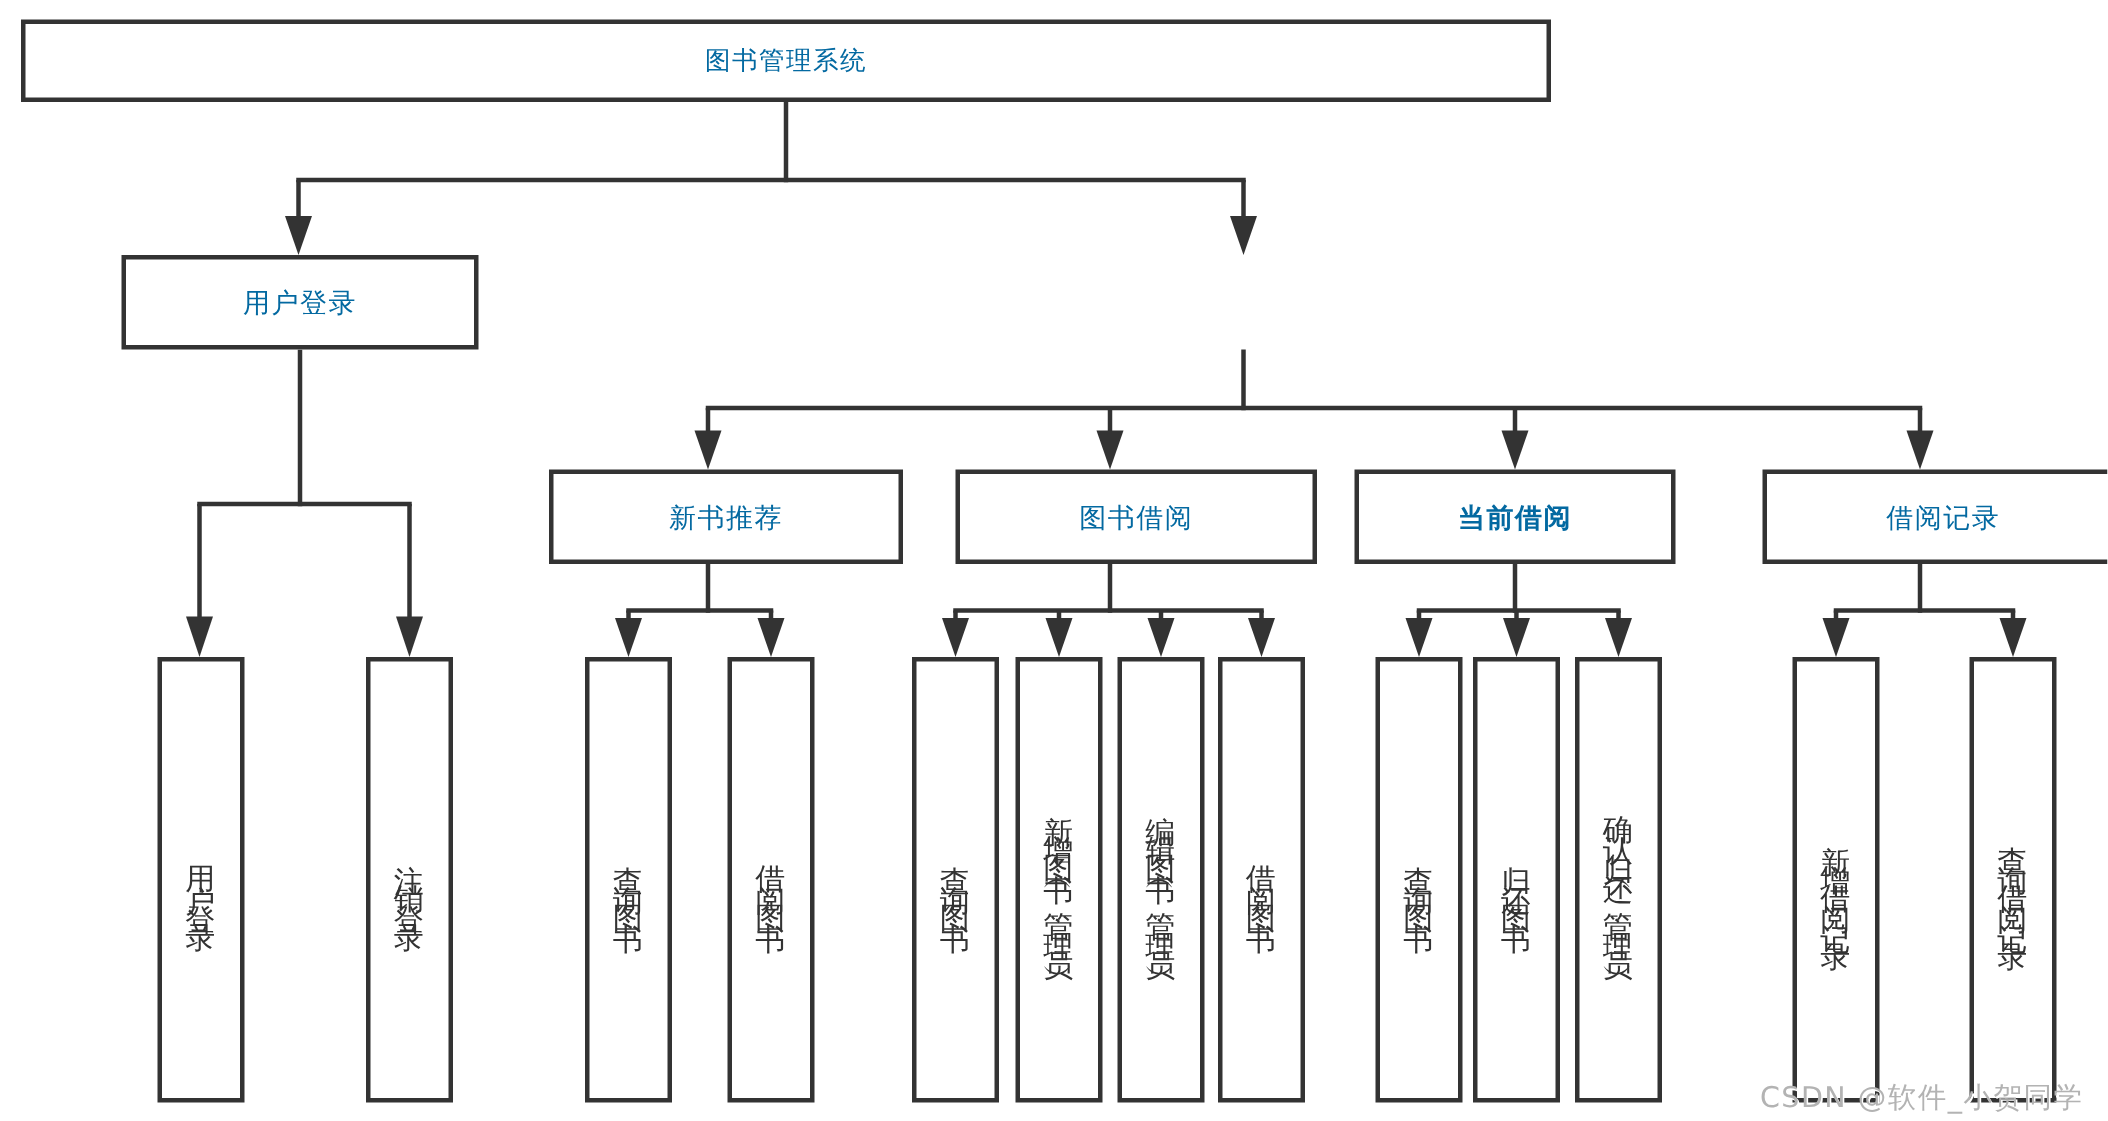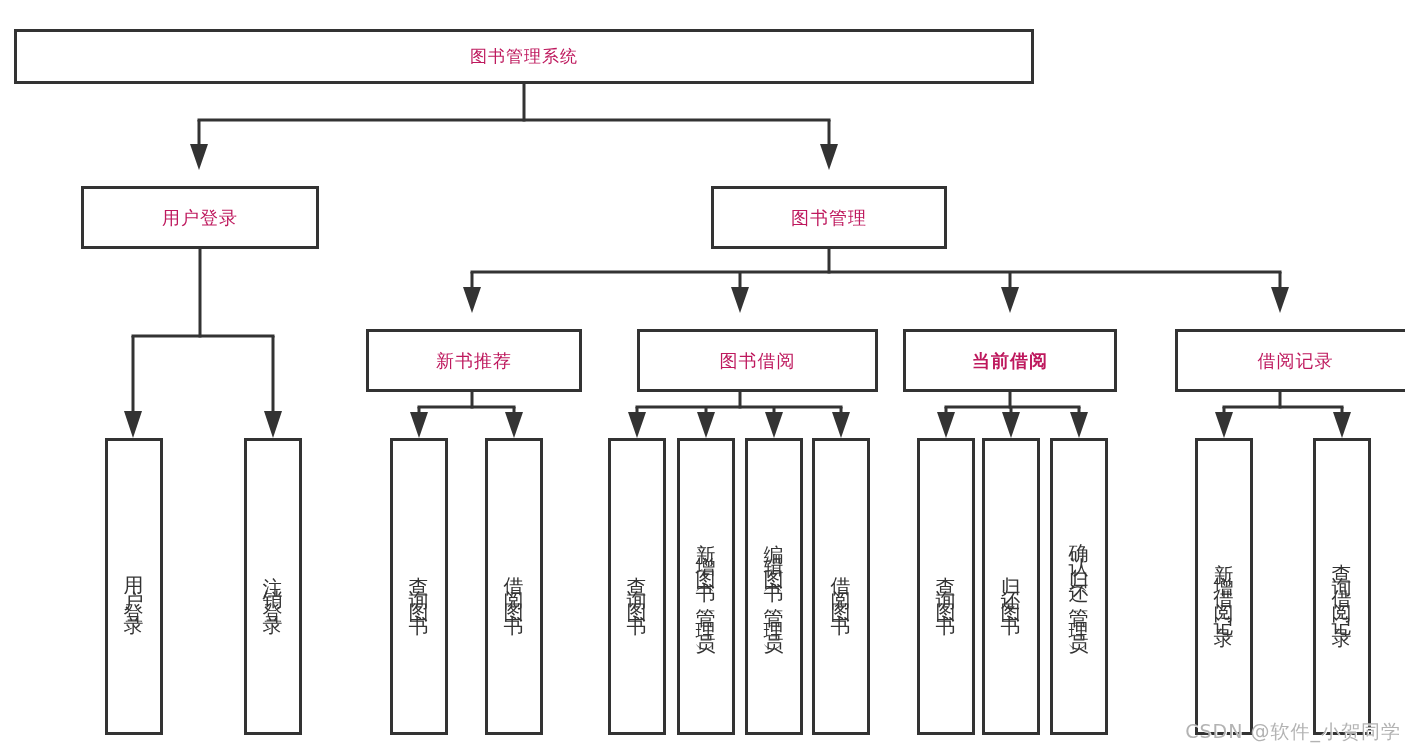--- a/index.html
+++ b/index.html
@@ -26,23 +26,22 @@
   .node {
     position: absolute;
     box-sizing: border-box;
     border: 3px solid #333333;
     background: #ffffff;
     display: flex;
     align-items: center;
     justify-content: center;
     text-align: right;
     font-size: 18px;
-    color: #be185d;
+    color: #0369a1;
     letter-spacing: 1px;
-    margin-top: 16px;
   }
   .node.root { font-size: 17px; }
   .leaf {
     position: absolute;
     box-sizing: border-box;
     border: 3px solid #333333;
     background: #ffffff;
     top: 438px;
     width: 58px;
     height: 297px;
@@ -54,21 +53,21 @@
     writing-mode: vertical-rl;
     text-orientation: mixed;
     font-size: 20px;
     letter-spacing: 13px;
     line-height: 1;
     color: #333333;
     white-space: nowrap;
   }
   #watermark {
     position: absolute;
-    right: 4px;
+    right: 16px;
     bottom: 2px;
     font-size: 19px;
     color: #b3b3b3;
     letter-spacing: 1px;
     text-shadow: 1px 1px 0 #ffffff;
     z-index: 5;
   }
   line { stroke: #333333; stroke-width: 3; }
   polygon { fill: #333333; }
 </style>
@@ -153,25 +152,22 @@
     </g>
   </svg>
 
   <div class="node root" style="left:14px; top:13px; width:1020px; height:55px;">
     <span>图书管理系统</span>
   </div>
 
   <div class="node" style="left:81px; top:170px; width:238px; height:63px;">
     <span>用户登录</span>
   </div>
-  <div class="node" style="left:711px; top:170px; width:236px; height:63px;">
-    <span>图书管理</span>
-  </div>
-
-  <div class="node" style="left:366px; top:313px; width:216px; height:63px;">
+
+  <div class="node" style="left:366px; top:313px; width:236px; height:63px;">
     <span>新书推荐</span>
   </div>
   <div class="node" style="left:637px; top:313px; width:241px; height:63px;">
     <span>图书借阅</span>
   </div>
   <div class="node" style="left:903px; top:313px; width:214px; height:63px;font-weight:bold;">
     <span>当前借阅</span>
   </div>
   <div class="node" style="left:1175px; top:313px; width:241px; height:63px;font-family:Liberation Mono, monospace;">
     <span>借阅记录</span>

